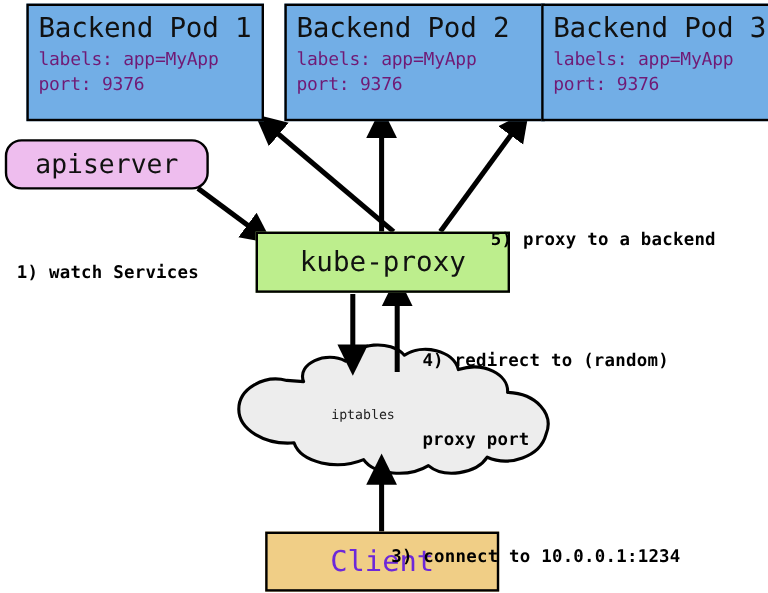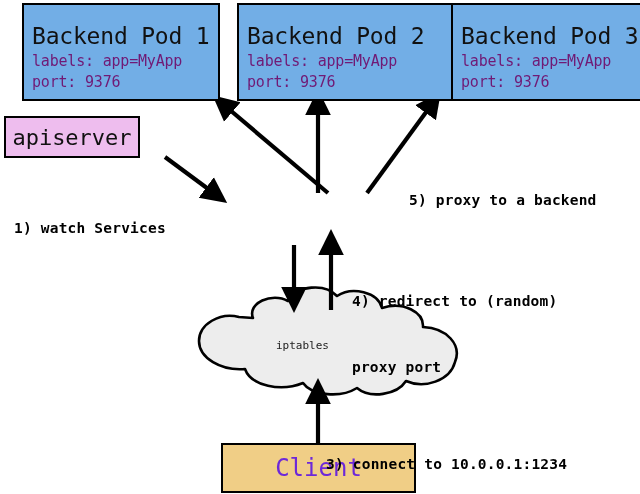--- a/index.html
+++ b/index.html
@@ -26,21 +26,21 @@
   .node {
     position: absolute;
     box-sizing: border-box;
     border: 2px solid #000000;
     display: flex;
     flex-direction: column;
     justify-content: center;
   }
   .pod {
     background: #72AEE6;
-    padding: 16px 8px 6px 8px;
+    padding: 4px 8px 6px 8px;
     justify-content: flex-start;
   }
   .pod-title {
     font-size: 23px;
     line-height: 30px;
     color: #111111;
     white-space: nowrap;
     letter-spacing: -0.2px;
   }
   .pod-line {
@@ -158,24 +158,27 @@
     <div class="pod-line">labels: app=MyApp</div>
     <div class="pod-line">port: 9376</div>
   </div>
 
   <div class="node pod" style="left:451px; top:3px; width:198px; height:98px;">
     <div class="pod-title">Backend Pod 3</div>
     <div class="pod-line">labels: app=MyApp</div>
     <div class="pod-line">port: 9376</div>
   </div>
 
-  <div class="node apiserver" style="left:4px; top:116px; width:136px; height:42px;">
+  <div class="node apiserver" style="left:4px; top:116px; width:170px; height:42px;border-radius:14px;">
     <div class="apiserver-label">apiserver</div>
   </div>
 
+  <div class="node kubeproxy" style="left:213px; top:193px; width:212px; height:51px;">
+    <div class="kubeproxy-label">kube-proxy</div>
+  </div>
 
   <div class="cloud-label" style="left:276px; top:339px;">iptables</div>
 
   <div class="node client" style="left:221px; top:443px; width:195px; height:50px;">
     <div class="client-label">Client</div>
   </div>
 
   <div class="step" style="left:14px; top:173px;">
     <div>1) watch Services</div>
   </div>

